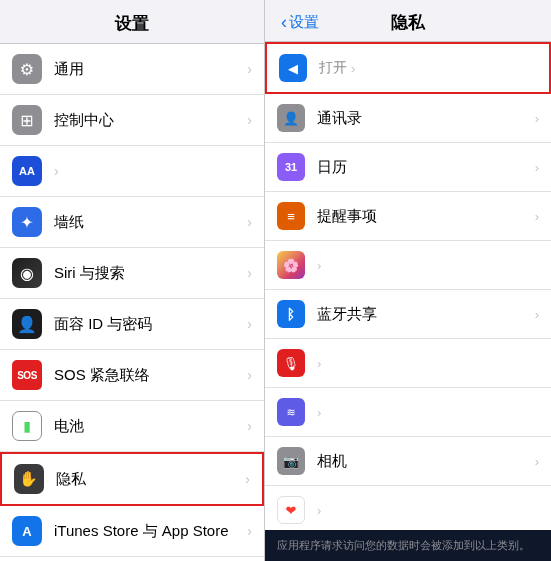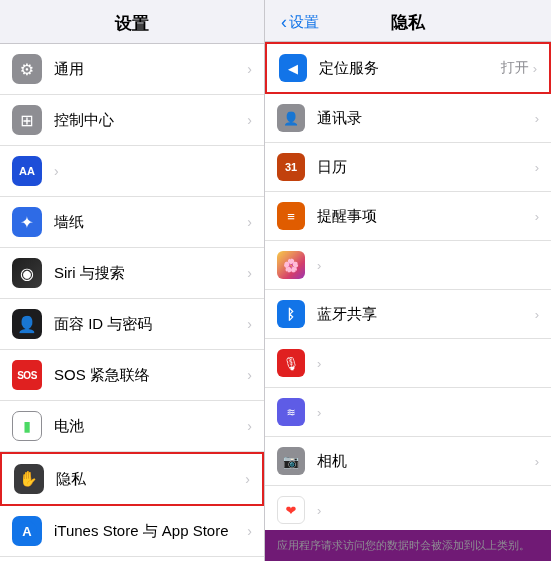--- a/index.html
+++ b/index.html
@@ -181,28 +181,28 @@
 
     .privacy-item .chevron {
       color: #c7c7cc;
       font-size: 13px;
     }
 
     .footer-note {
       padding: 8px 12px;
       font-size: 11px;
       color: #8e8e93;
-      background: #701a75;
+      background: #0f172a;
       line-height: 1.4;
     }
 
     
     .pi-location { background: #1274e8; color: #fff; }
     .pi-contacts { background: #8e8e93; color: #fff; }
-    .pi-calendar { background: #c2410c; color: #fff; }
+    .pi-calendar { background: #8b5cf6; color: #fff; }
     .pi-reminders { background: #e05c00; color: #fff; }
     .pi-photos { background: linear-gradient(135deg, #f7c948, #e8895c, #d43f6b, #9b35b0); color: #fff; }
     .pi-bluetooth { background: #1274e8; color: #fff; }
     .pi-mic { background: #e02020; color: #fff; }
     .pi-speech { background: #5e5ce6; color: #fff; }
     .pi-camera { background: #8e8e93; color: #fff; }
     .pi-health { background: #fff; color: #ff3b30; border: 1px solid #e0e0e0; }
 
     
     .sos-text {
@@ -303,21 +303,20 @@
       <span>设置</span>
     </div>
     <div class="right-header-title">隐私</div>
   </div>
   <div class="privacy-list">
 
   <div class="privacy-item highlighted">
     <div class="p-icon-wrap pi-location">
       <span style="font-size:13px;color:#fff;">◀</span>
     </div>
-    <span class="p-label">定位服务</span>
     <span class="p-status">打开</span>
     <span class="chevron">›</span>
   </div>
       <div class="privacy-item">
     <div class="p-icon-wrap pi-contacts">
       <span style="font-size:13px;color:#fff;">👤</span>
     </div>
     <span class="p-label">通讯录</span>
 
     <span class="chevron">›</span>

